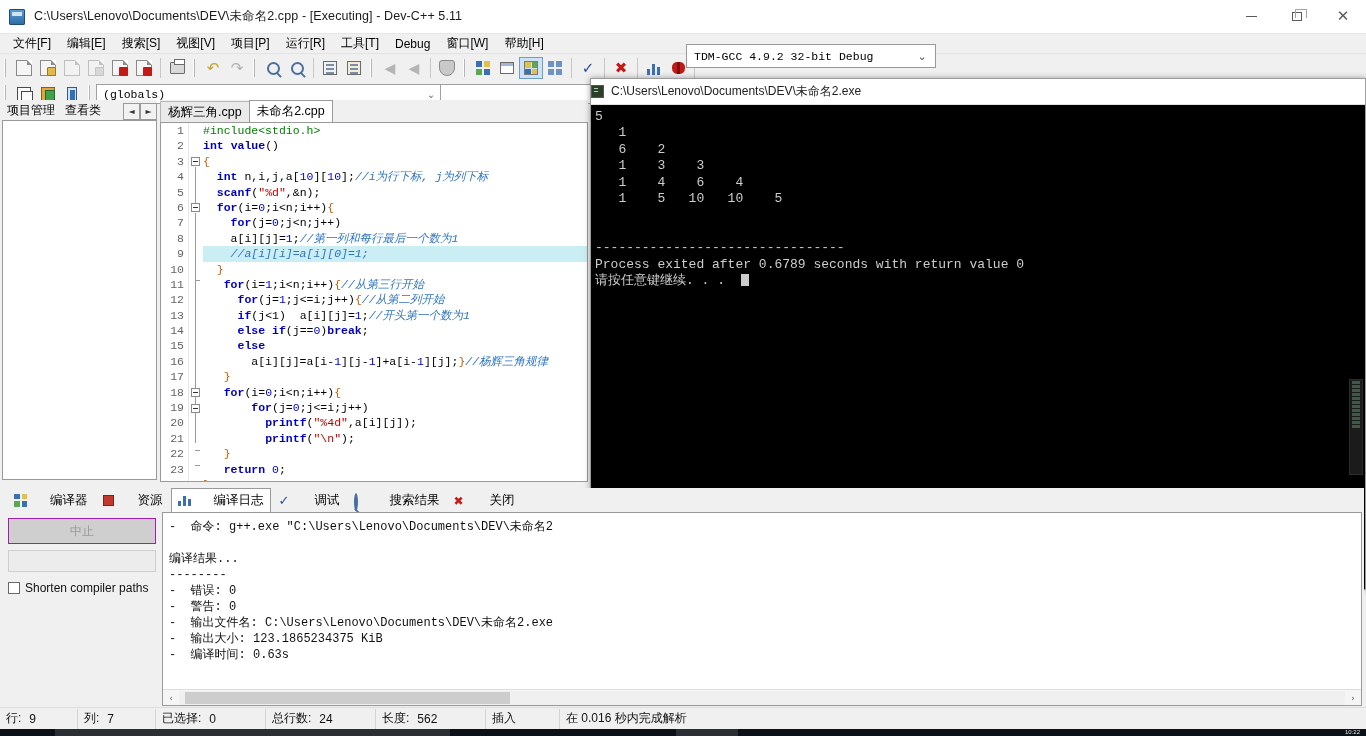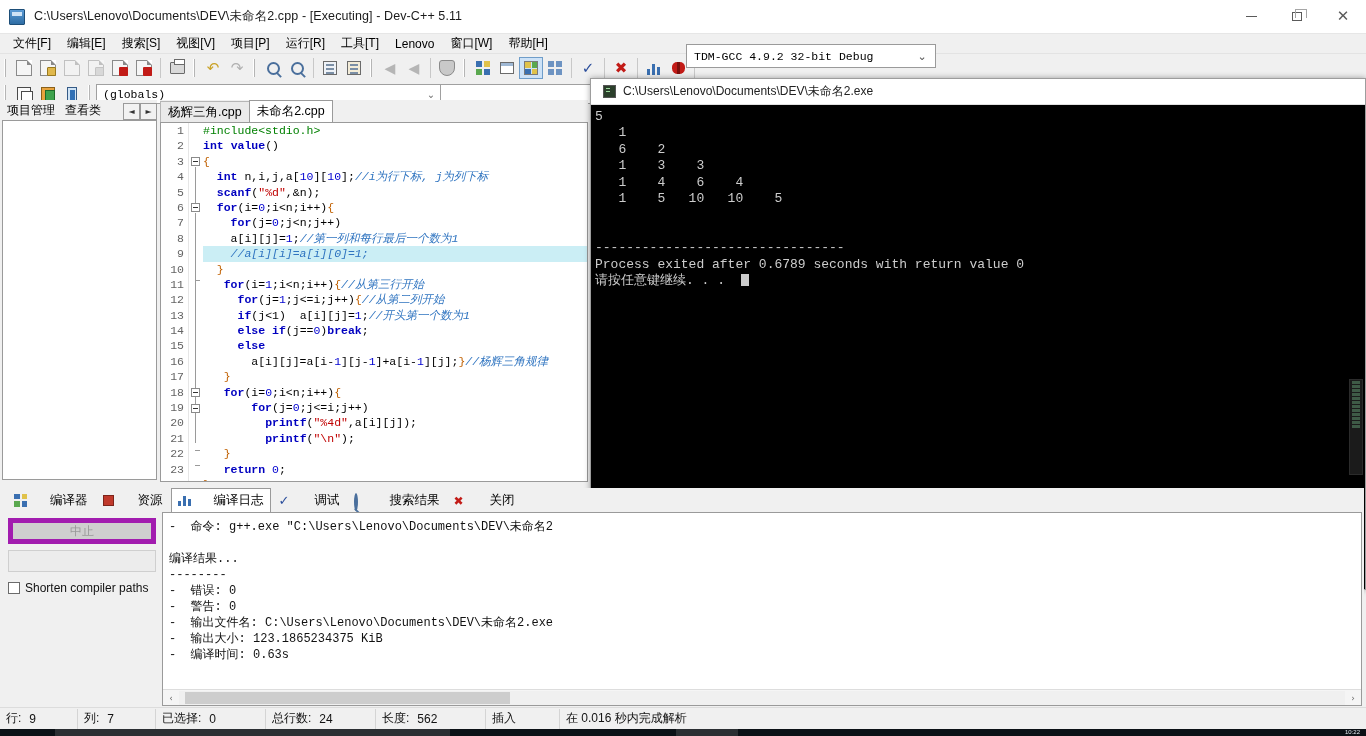--- a/index.html
+++ b/index.html
@@ -169,21 +169,21 @@
   .fline{ position:absolute; left:6px; width:1px; background:#9a9a9a; }
   .fend{ position:absolute; left:6px; width:5px; height:1px; background:#9a9a9a; }
 
   
   .console{
     position:absolute; left:590px; top:78px; width:776px; height:512px;
     background:#000; border:1px solid #9d9d9d;
     box-shadow:0 0 6px rgba(0,0,0,.35);
   }
   .cons-title{
-    height:26px; background:#fff; display:flex; align-items:center; padding-left:12px; border-bottom:1px solid #e0e0e0;
+    height:26px; background:#fff; display:flex; align-items:center; padding-left:0; border-bottom:1px solid #e0e0e0;
   }
   .cons-ic{ width:13px; height:13px; background:#2b3f2b; border:1px solid #555; margin-right:7px; position:relative; flex:none;}
   .cons-ic::after{content:"";position:absolute;left:2px;top:2px;width:4px;height:1px;background:#9fdc9f;box-shadow:0 3px 0 #9fdc9f;}
   .cons-title-text{ font-size:12px; color:#222; }
   .cons-body{
     position:absolute; left:0; top:26px; right:0; bottom:0; background:#000;
     padding:4px 0 0 4px; overflow:hidden;
   }
   .cons-line{
     font-family:"Liberation Mono", monospace; font-size:13px; color:#cccccc;
@@ -201,21 +201,21 @@
   .bp-tabs{ display:flex; align-items:flex-end; height:24px; padding-left:6px; gap:2px; }
   .bp-tab{
     display:flex; align-items:center; gap:22px; font-size:12.5px; color:#000;
     padding:3px 6px; height:23px; white-space:nowrap;
   }
   .bp-tab.active{ background:#fff; border:1px solid #9a9a9a; border-bottom:none; height:24px;}
   .bp-ico{ width:14px; height:14px; flex:none; position:relative; }
   .bp-body{ position:absolute; left:0; top:24px; width:1362px; height:194px; display:flex; }
   .bp-left{ width:160px; padding:6px 5px 0 6px; background:#f0f0f0; }
   .btn-abort{
-    width:148px; height:26px; background:#cfcfcf; border:5px solid #a21caf;
+    width:148px; height:26px; background:#cfcfcf; border:1px solid #a21caf;
     display:flex; align-items:center; justify-content:center;
     font-size:12px; color:#9a9a9a;
   }
   .progressbar{ width:148px; height:22px; background:#ececec; border:1px solid #cfcfcf; margin-top:6px; }
   .chk-row{ display:flex; align-items:center; gap:5px; margin-top:9px; font-size:12px; color:#111; }
   .chk{ width:12px; height:12px; border:1px solid #6b6b6b; background:#fff; flex:none; }
   .bp-log{
     flex:1; background:#fff; border:1px solid #9a9a9a; margin-right:2px;
     position:relative; overflow:hidden;
   }
@@ -270,21 +270,21 @@
   </div>
 
   <div class="menubar">
     <div class="menu-item">文件[F]</div>
     <div class="menu-item">编辑[E]</div>
     <div class="menu-item">搜索[S]</div>
     <div class="menu-item">视图[V]</div>
     <div class="menu-item">项目[P]</div>
     <div class="menu-item">运行[R]</div>
     <div class="menu-item">工具[T]</div>
-    <div class="menu-item">Lenovo</div>
+    <div class="menu-item">Debug</div>
     <div class="menu-item">窗口[W]</div>
     <div class="menu-item">帮助[H]</div>
   </div>
 
   <div class="toolbar1">
     <span class="tb-grip"></span>
     <div class="tbi">
         <i class="ic ic-page"></i>
       </div>
     <div class="tbi">

